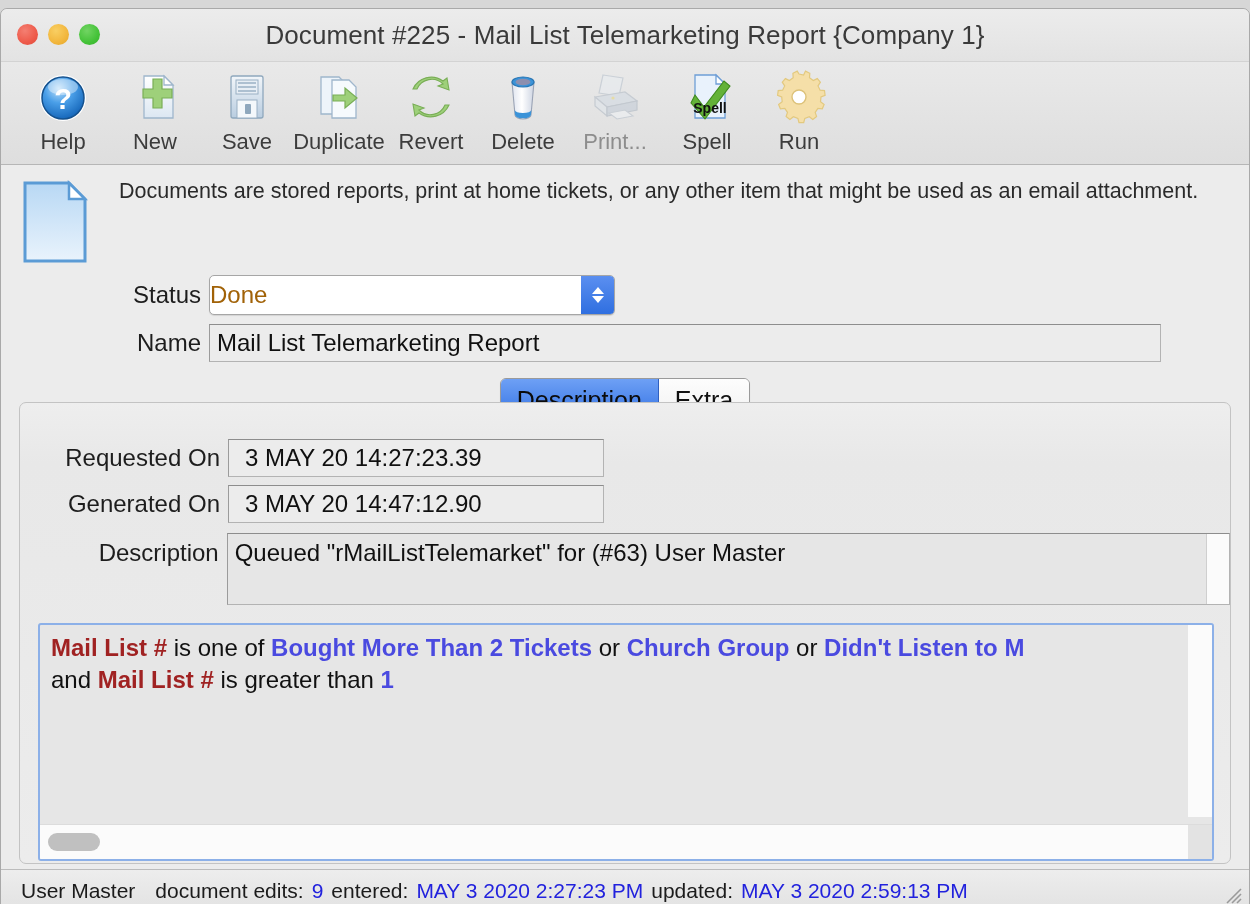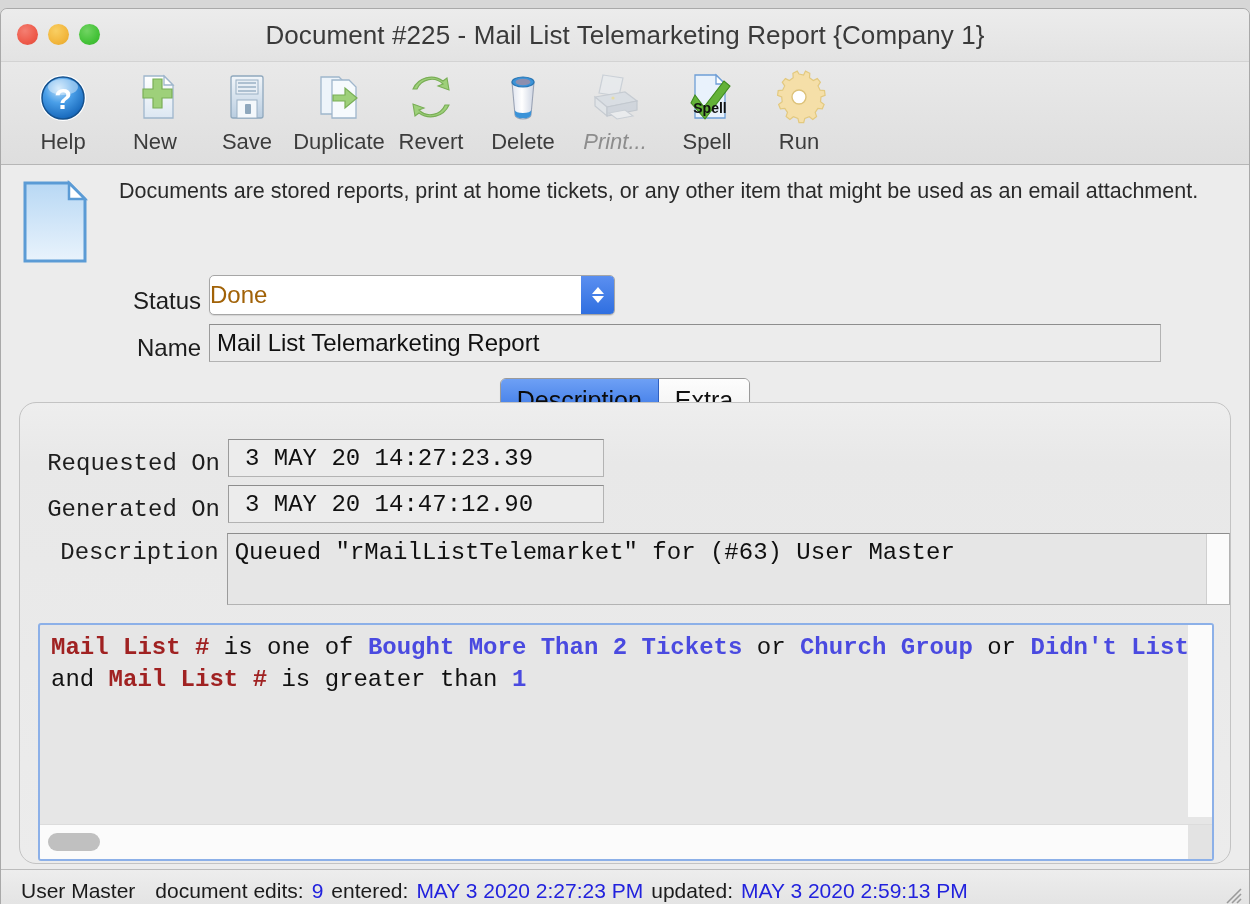--- a/index.html
+++ b/index.html
@@ -94,21 +94,21 @@
     align-items: center;
     justify-content: center;
   }
   .tool .tlabel {
     font-size: 22px;
     color: #3c3c3c;
     margin-top: 1px;
     white-space: nowrap;
   }
   .tool.dim .glyph { opacity: 0.45; }
-  .tool.dim .tlabel { color: #8d8d8d; font-style: italic; }
+  .tool.dim .tlabel { color: #8d8d8d; }
 
   
   .content {
     flex: 1 1 auto;
     position: relative;
     background: #ececec;
     padding: 0;
   }
 
   .intro-row {
@@ -124,21 +124,21 @@
     margin-left: 28px;
     font-size: 21.5px;
     color: #2a2a2a;
     line-height: 1.32;
     max-width: 1100px;
   }
 
   
   .frow {
     display: flex;
-    align-items: flex-end;
+    align-items: center;
     margin-left: 18px;
   }
   .flabel {
     font-size: 24px;
     color: #1d1d1d;
     text-align: right;
     padding-right: 8px;
     white-space: nowrap;
   }
 
@@ -224,26 +224,25 @@
     background: linear-gradient(to bottom, #6ea0f5 0%, #2f6fe2 100%);
     color: #0b0b0b;
     border-right: 1px solid #3060c0;
   }
 
   
   .panel {
     position: relative;
     margin: -21px 18px 0 18px;
     border: 1px solid #c3c3c3;
-    border-radius: 17px;
+    border-radius: 7px;
     background: linear-gradient(to bottom, #eeeeee 0%, #e8e8e8 60px, #ececec 100%);
     padding: 34px 0 14px 0;
     box-sizing: border-box;
     height: 462px;
-    font-family: Liberation Mono, monospace;
   }
 
   .panel .frow { margin-left: 0; }
   .panel .flabel { width: 200px; }
 
   .tf-dt { width: 376px; padding-left: 16px; }
 
   .desc-wrap {
     position: relative;
     width: 1010px;

